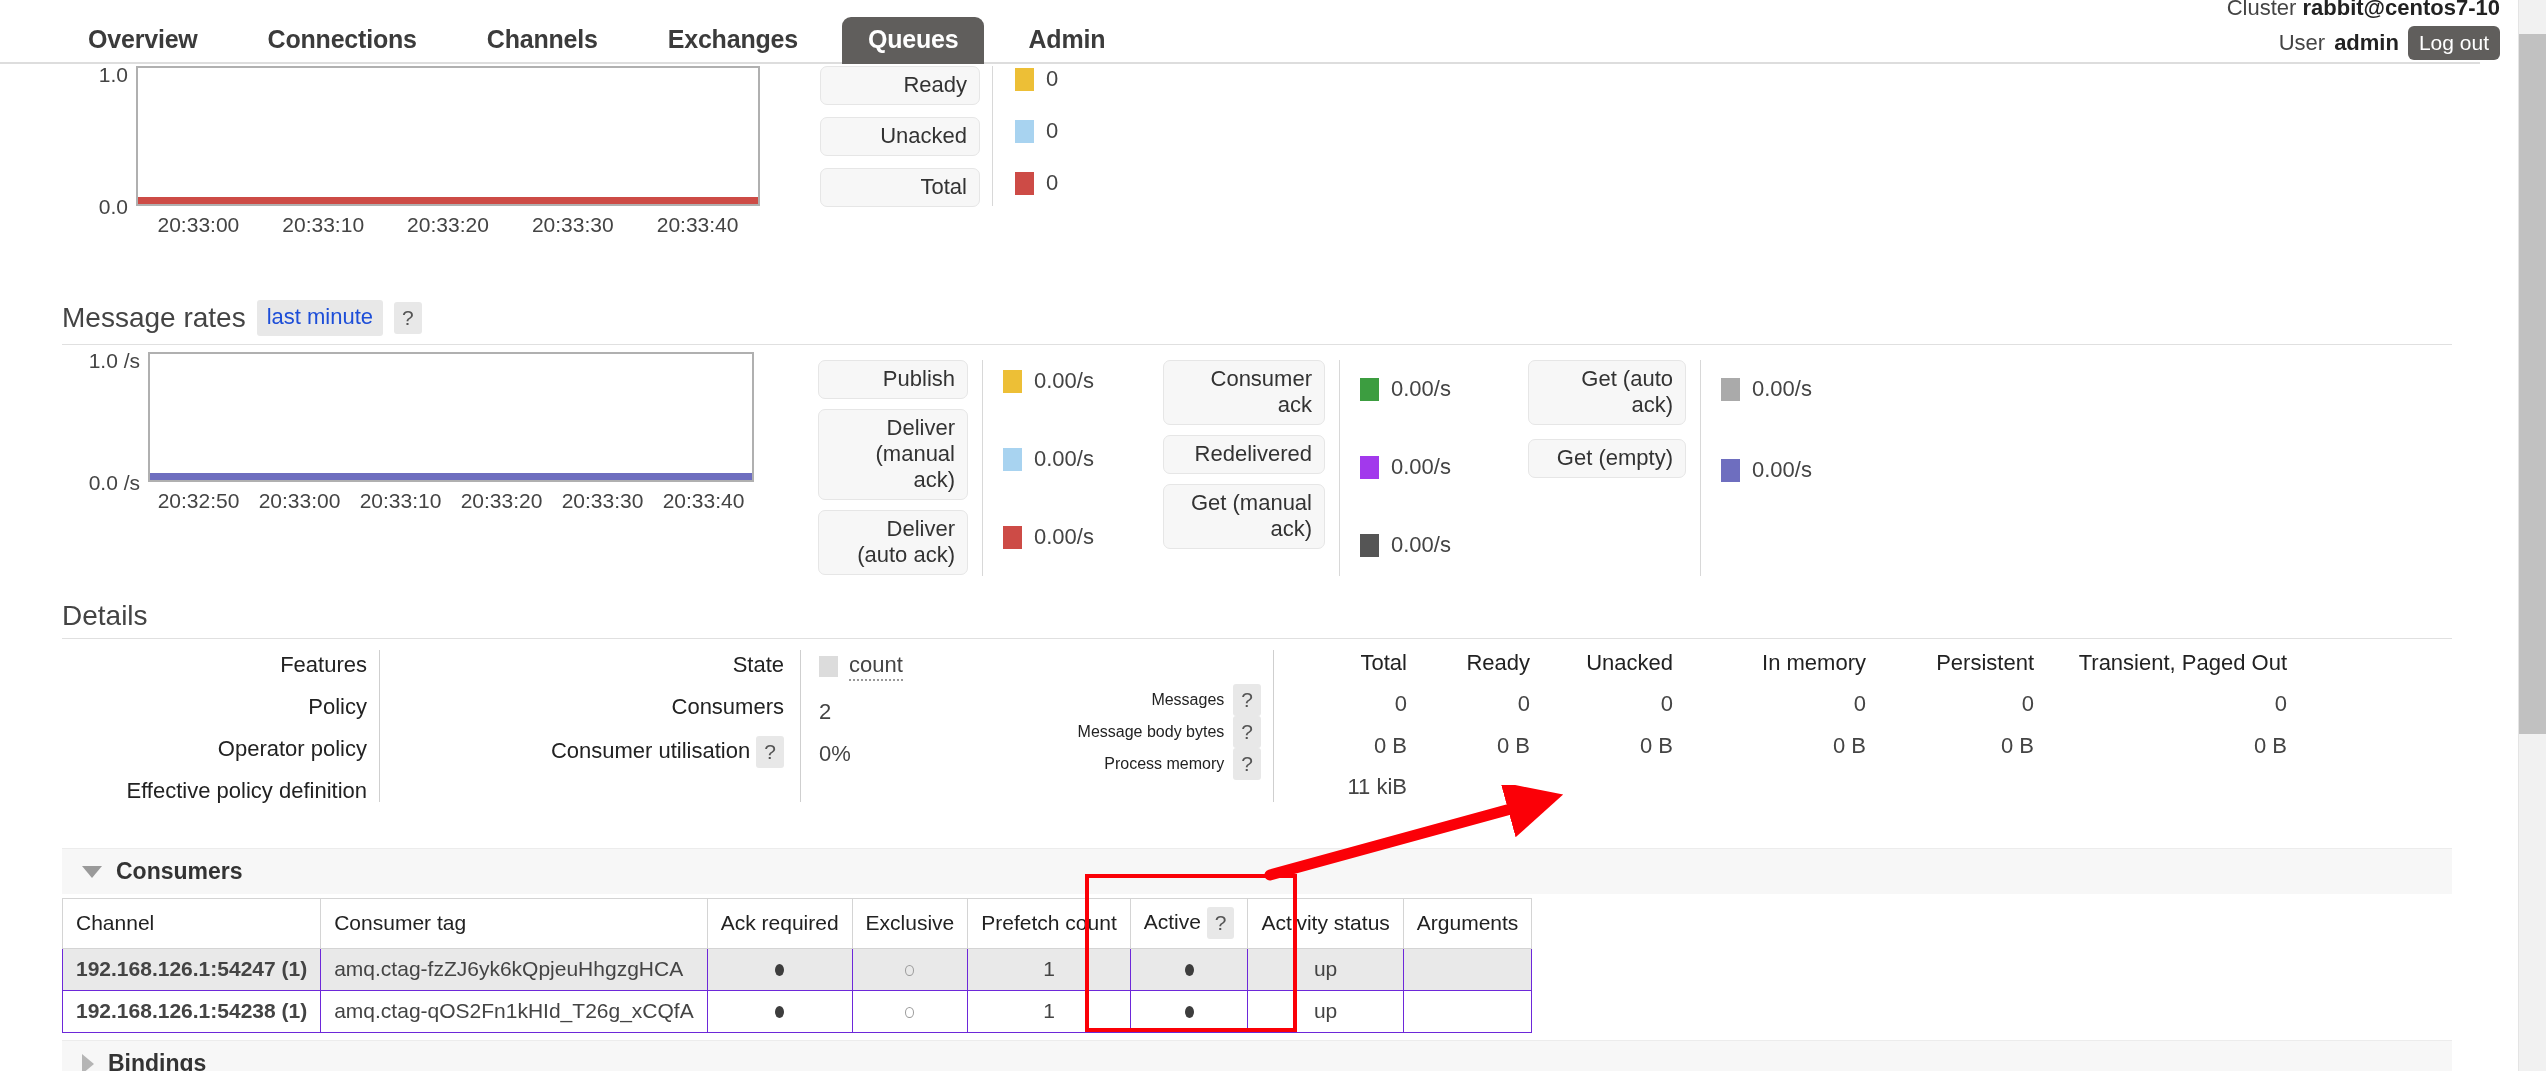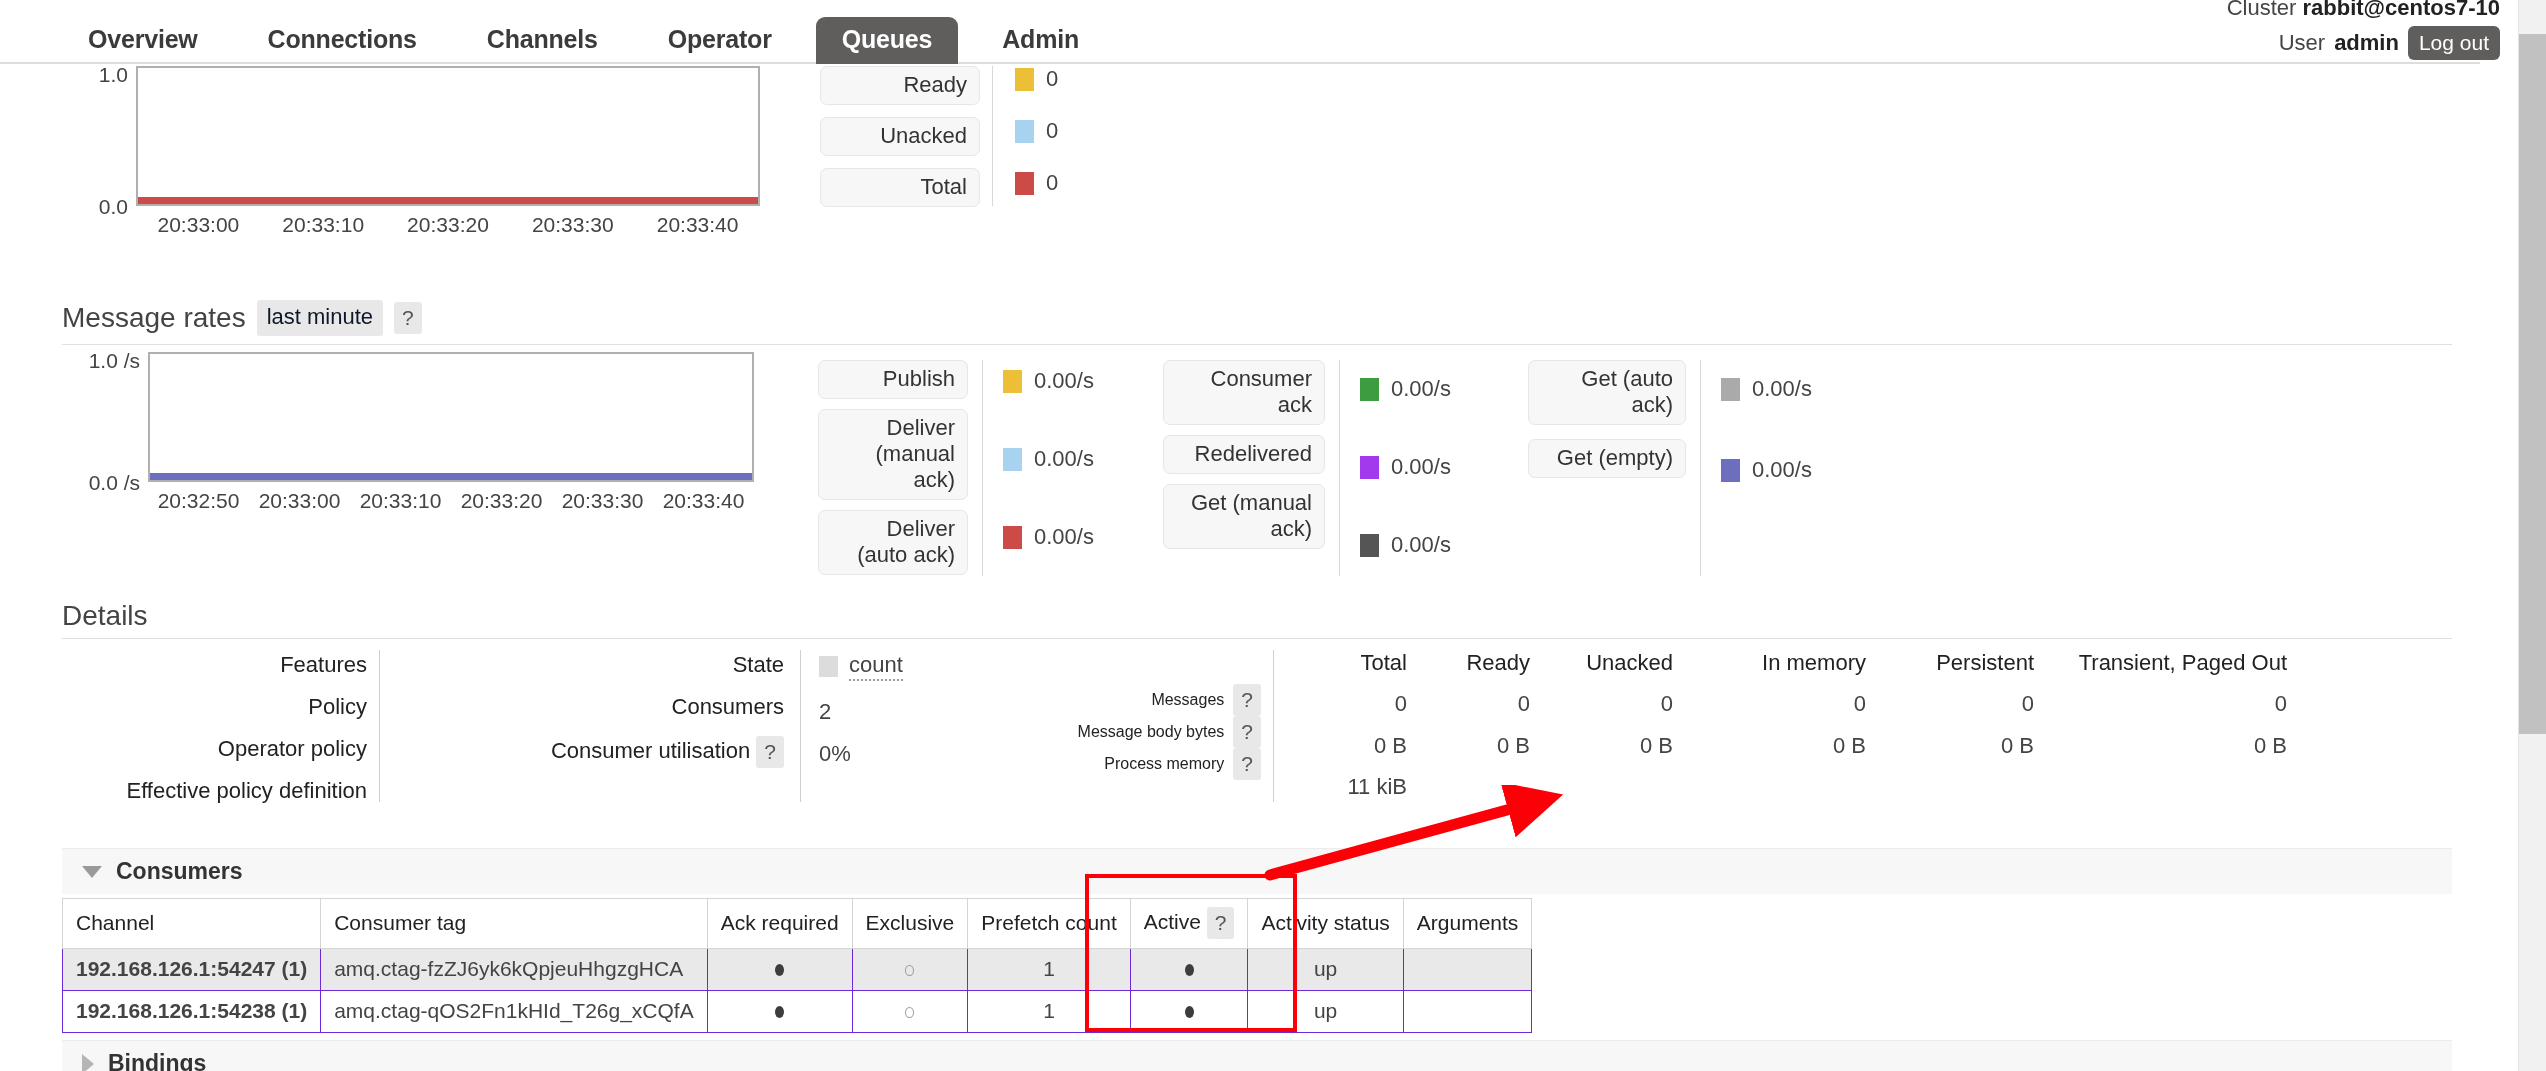--- a/index.html
+++ b/index.html
@@ -180,21 +180,21 @@
     font-size: 21px;
     line-height: 1;
     padding: 5px 8px 6px 8px;
     border-radius: 3px;
     cursor: pointer;
     vertical-align: middle;
   }
   .chip {
     display: inline-block;
     background: #e8e8e8;
-    color: #0f172a;
+    color: #1d4ed8;
     font-size: 22px;
     padding: 4px 10px 6px 10px;
     border-radius: 3px;
     cursor: pointer;
   }
 
   
   .detail-label {
     font-size: 22px;
     color: #222;
@@ -310,21 +310,21 @@
       <b>admin</b>
       <button class="logout-btn">Log out</button>
     </div>
   </div>
 
   <div class="navbar">
     <div class="nav-items" id="nav-items">
         <div class="nav-item">Overview</div>
         <div class="nav-item">Connections</div>
         <div class="nav-item">Channels</div>
-        <div class="nav-item">Operator</div>
+        <div class="nav-item">Exchanges</div>
         <div class="nav-item active">Queues</div>
         <div class="nav-item">Admin</div>
       </div>
   </div>
 
   <div class="chart-block" style="left:62px; top:66px;">
     <div class="chart-wrap">
       <div class="y-labels" style="height:140px;">
         <span class="y-top">1.0</span>
         <span class="y-bot">0.0</span>

